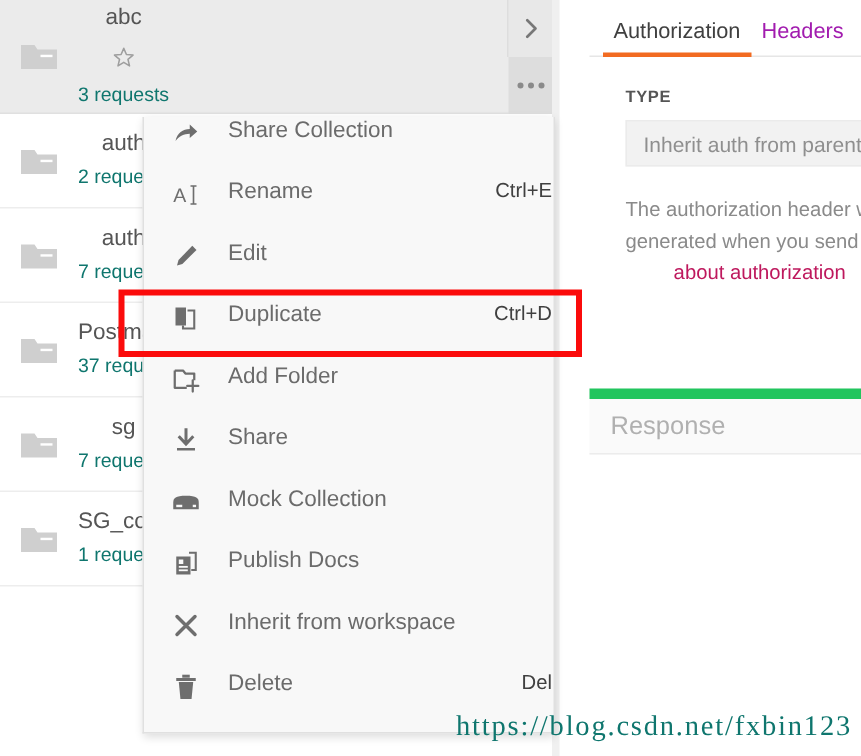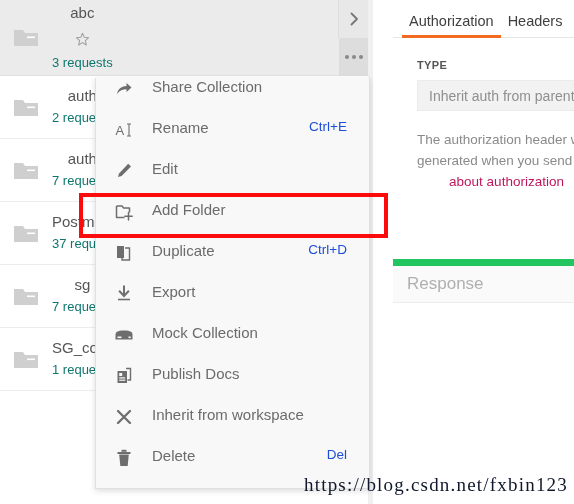--- a/index.html
+++ b/index.html
@@ -136,44 +136,44 @@
     justify-content: center;
     color: #666666;
   }
   .menu-label {
     font-size: 15px;
     color: #6b6b6b;
     white-space: nowrap;
   }
   .menu-shortcut {
     position: absolute;
-    right: 22px;
+    right: 1px;
     font-size: 13.5px;
-    color: #1d4ed8;
+    color: #404040;
   }
 
   
   #right-panel {
     position: absolute;
     left: 393px;
     top: 0;
     width: 203px;
     height: 376px;
     background: #ffffff;
   }
   #tabs {
     height: 37px;
     display: flex;
     align-items: flex-end;
     border-bottom: 1px solid #e6e6e6;
     padding-left: 9px;
   }
   .tab {
     font-size: 14.5px;
-    color: #404040;
+    color: #a21caf;
     padding: 0 7px 8px 7px;
     position: relative;
     white-space: nowrap;
   }
   .tab.active {
     color: #404040;
   }
   .tab.active::after {
     content: "";
     position: absolute;
@@ -259,21 +259,21 @@
     pointer-events: none;
   }
 
   
   #watermark {
     position: absolute;
     right: 6px;
     bottom: 8px;
     font-family: "Liberation Serif", serif;
     font-size: 19px;
-    color: #0f172a;
+    color: #0f766e;
     letter-spacing: 1.2px;
     z-index: 30;
     white-space: nowrap;
     text-align: center;
   }
 </style>
 </head>
 <body>
 
 <div id="sidebar">
@@ -436,47 +436,47 @@
     <span class="menu-icon">
       <svg width="18" height="18" viewBox="0 0 18 18">
         <path d="M13.2 1.8 L16 4.6 L6.6 14 L3 15 L4 11.4 Z" fill="#6e6e6e"></path>
       </svg>
     </span>
     <span class="menu-label">Edit</span>
   </div>
 
   <div class="menu-item">
     <span class="menu-icon">
+      <svg width="18" height="18" viewBox="0 0 18 18">
+        <rect x="2" y="2" width="7" height="12" fill="#6e6e6e"></rect>
+        <path d="M10 4 L14.5 4 L14.5 16 L7 16 L7 14" fill="none" stroke="#6e6e6e" stroke-width="1.4"></path>
+      </svg>
+    </span>
+    <span class="menu-label">Duplicate</span>
+    <span class="menu-shortcut">Ctrl+D</span>
+  </div>
+
+  <div class="menu-item">
+    <span class="menu-icon">
       <svg width="19" height="18" viewBox="0 0 19 18">
         <path d="M1.5 3 L7 3 L8.6 5 L14.5 5 L14.5 9.5 M1.5 3 L1.5 14.5 L9.5 14.5" fill="none" stroke="#6e6e6e" stroke-width="1.5" stroke-linejoin="round"></path>
         <path d="M13.5 9.5 L13.5 17 M9.8 13.3 L17.2 13.3" stroke="#6e6e6e" stroke-width="1.5" stroke-linecap="round"></path>
       </svg>
     </span>
     <span class="menu-label">Add Folder</span>
   </div>
 
   <div class="menu-item">
     <span class="menu-icon">
       <svg width="18" height="18" viewBox="0 0 18 18">
-        <rect x="2" y="2" width="7" height="12" fill="#6e6e6e"></rect>
-        <path d="M10 4 L14.5 4 L14.5 16 L7 16 L7 14" fill="none" stroke="#6e6e6e" stroke-width="1.4"></path>
-      </svg>
-    </span>
-    <span class="menu-label">Duplicate</span>
-    <span class="menu-shortcut">Ctrl+D</span>
-  </div>
-
-  <div class="menu-item">
-    <span class="menu-icon">
-      <svg width="18" height="18" viewBox="0 0 18 18">
         <path d="M9 1.5 L9 10 M4.8 6.5 L9 11 L13.2 6.5" fill="none" stroke="#6e6e6e" stroke-width="2" stroke-linecap="square"></path>
         <path d="M3 14.5 L15 14.5" stroke="#6e6e6e" stroke-width="1.6"></path>
       </svg>
     </span>
-    <span class="menu-label">Export</span>
+    <span class="menu-label">Share</span>
   </div>
 
 
   <div class="menu-item">
     <span class="menu-icon">
       <svg width="20" height="18" viewBox="0 0 20 18">
         <path d="M1.5 9 C1.5 6 3 4.5 10 4.5 C17 4.5 18.5 6 18.5 9 L18.5 13.5 L1.5 13.5 Z" fill="#6e6e6e"></path>
         <rect x="3.5" y="10.5" width="4" height="1.6" fill="#f8f8f8"></rect>
         <rect x="14.5" y="10.5" width="2.2" height="1.6" fill="#f8f8f8"></rect>
       </svg>

